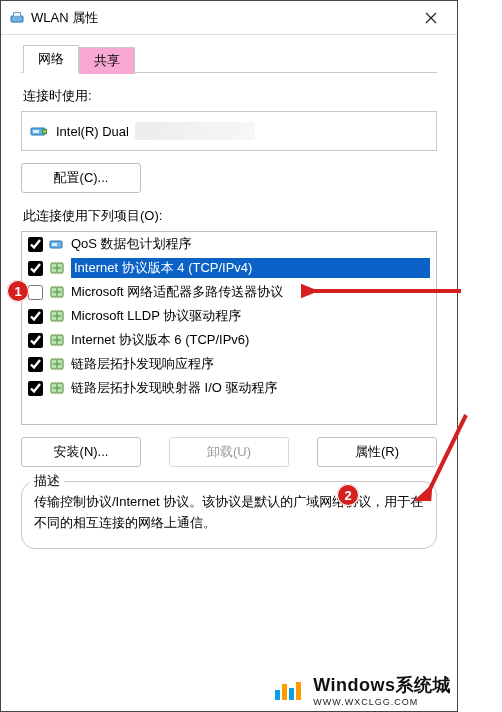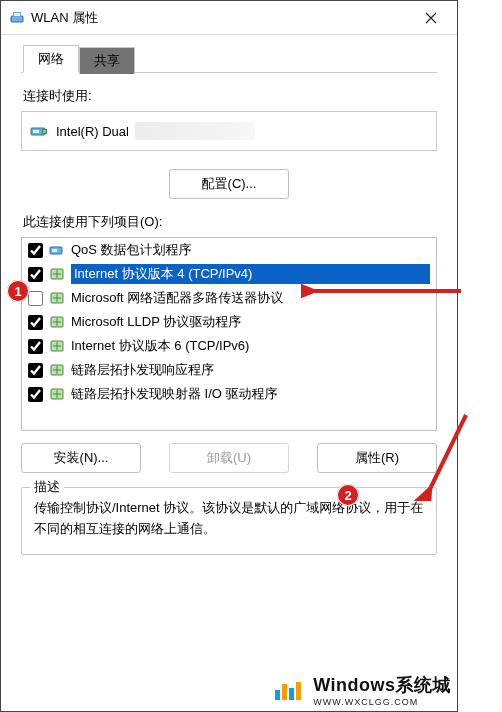--- a/index.html
+++ b/index.html
@@ -70,21 +70,21 @@
     border-bottom: none;
     padding: 4px 14px;
     margin-right: 0;
     background: #fff;
     font-size: 13px;
     position: relative;
     z-index: 2;
     border-radius: 0;
   }
   .tab.inactive {
-    background: #737373;
+    background: #f9a8d4;
     top: 1px;
   }
   .tab.active {
     background: #fff;
     border-bottom: 1px solid #fff;
   }
   .section-label {
     font-size: 13px;
     margin: 14px 0 6px 2px;
     color: #000;
@@ -109,22 +109,22 @@
   .adapter-blur {
     display:inline-block;
     width: 120px;
     height: 18px;
     background: linear-gradient(90deg,#ececec, #f7f7f7);
     border-radius: 2px;
     margin-left: -2px;
   }
   .btnrow-right {
     display: flex;
-    justify-content: center;
-    margin-top: 18px;
+    justify-content: flex-start;
+    margin-top: 12px;
   }
   .btn {
     min-width: 120px;
     height: 30px;
     border: 1px solid #bfbfbf;
     background: #fff;
     font-size: 13px;
     display: inline-flex;
     align-items: center;
     justify-content: center;
@@ -172,21 +172,21 @@
     padding: 1px 3px;
   }
   .btnrow3 {
     display: flex;
     justify-content: space-between;
     gap: 14px;
     margin-top: 12px;
   }
   .fieldset {
     border: 1px solid #c8c8c8;
-    border-radius: 2px;
+    border-radius: 14px;
     padding: 10px 12px 14px 12px;
     margin-top: 14px;
     position: relative;
   }
   .fieldset .legend {
     position: absolute;
     top: -10px;
     left: 8px;
     background: #fff;
     padding: 0 4px;

